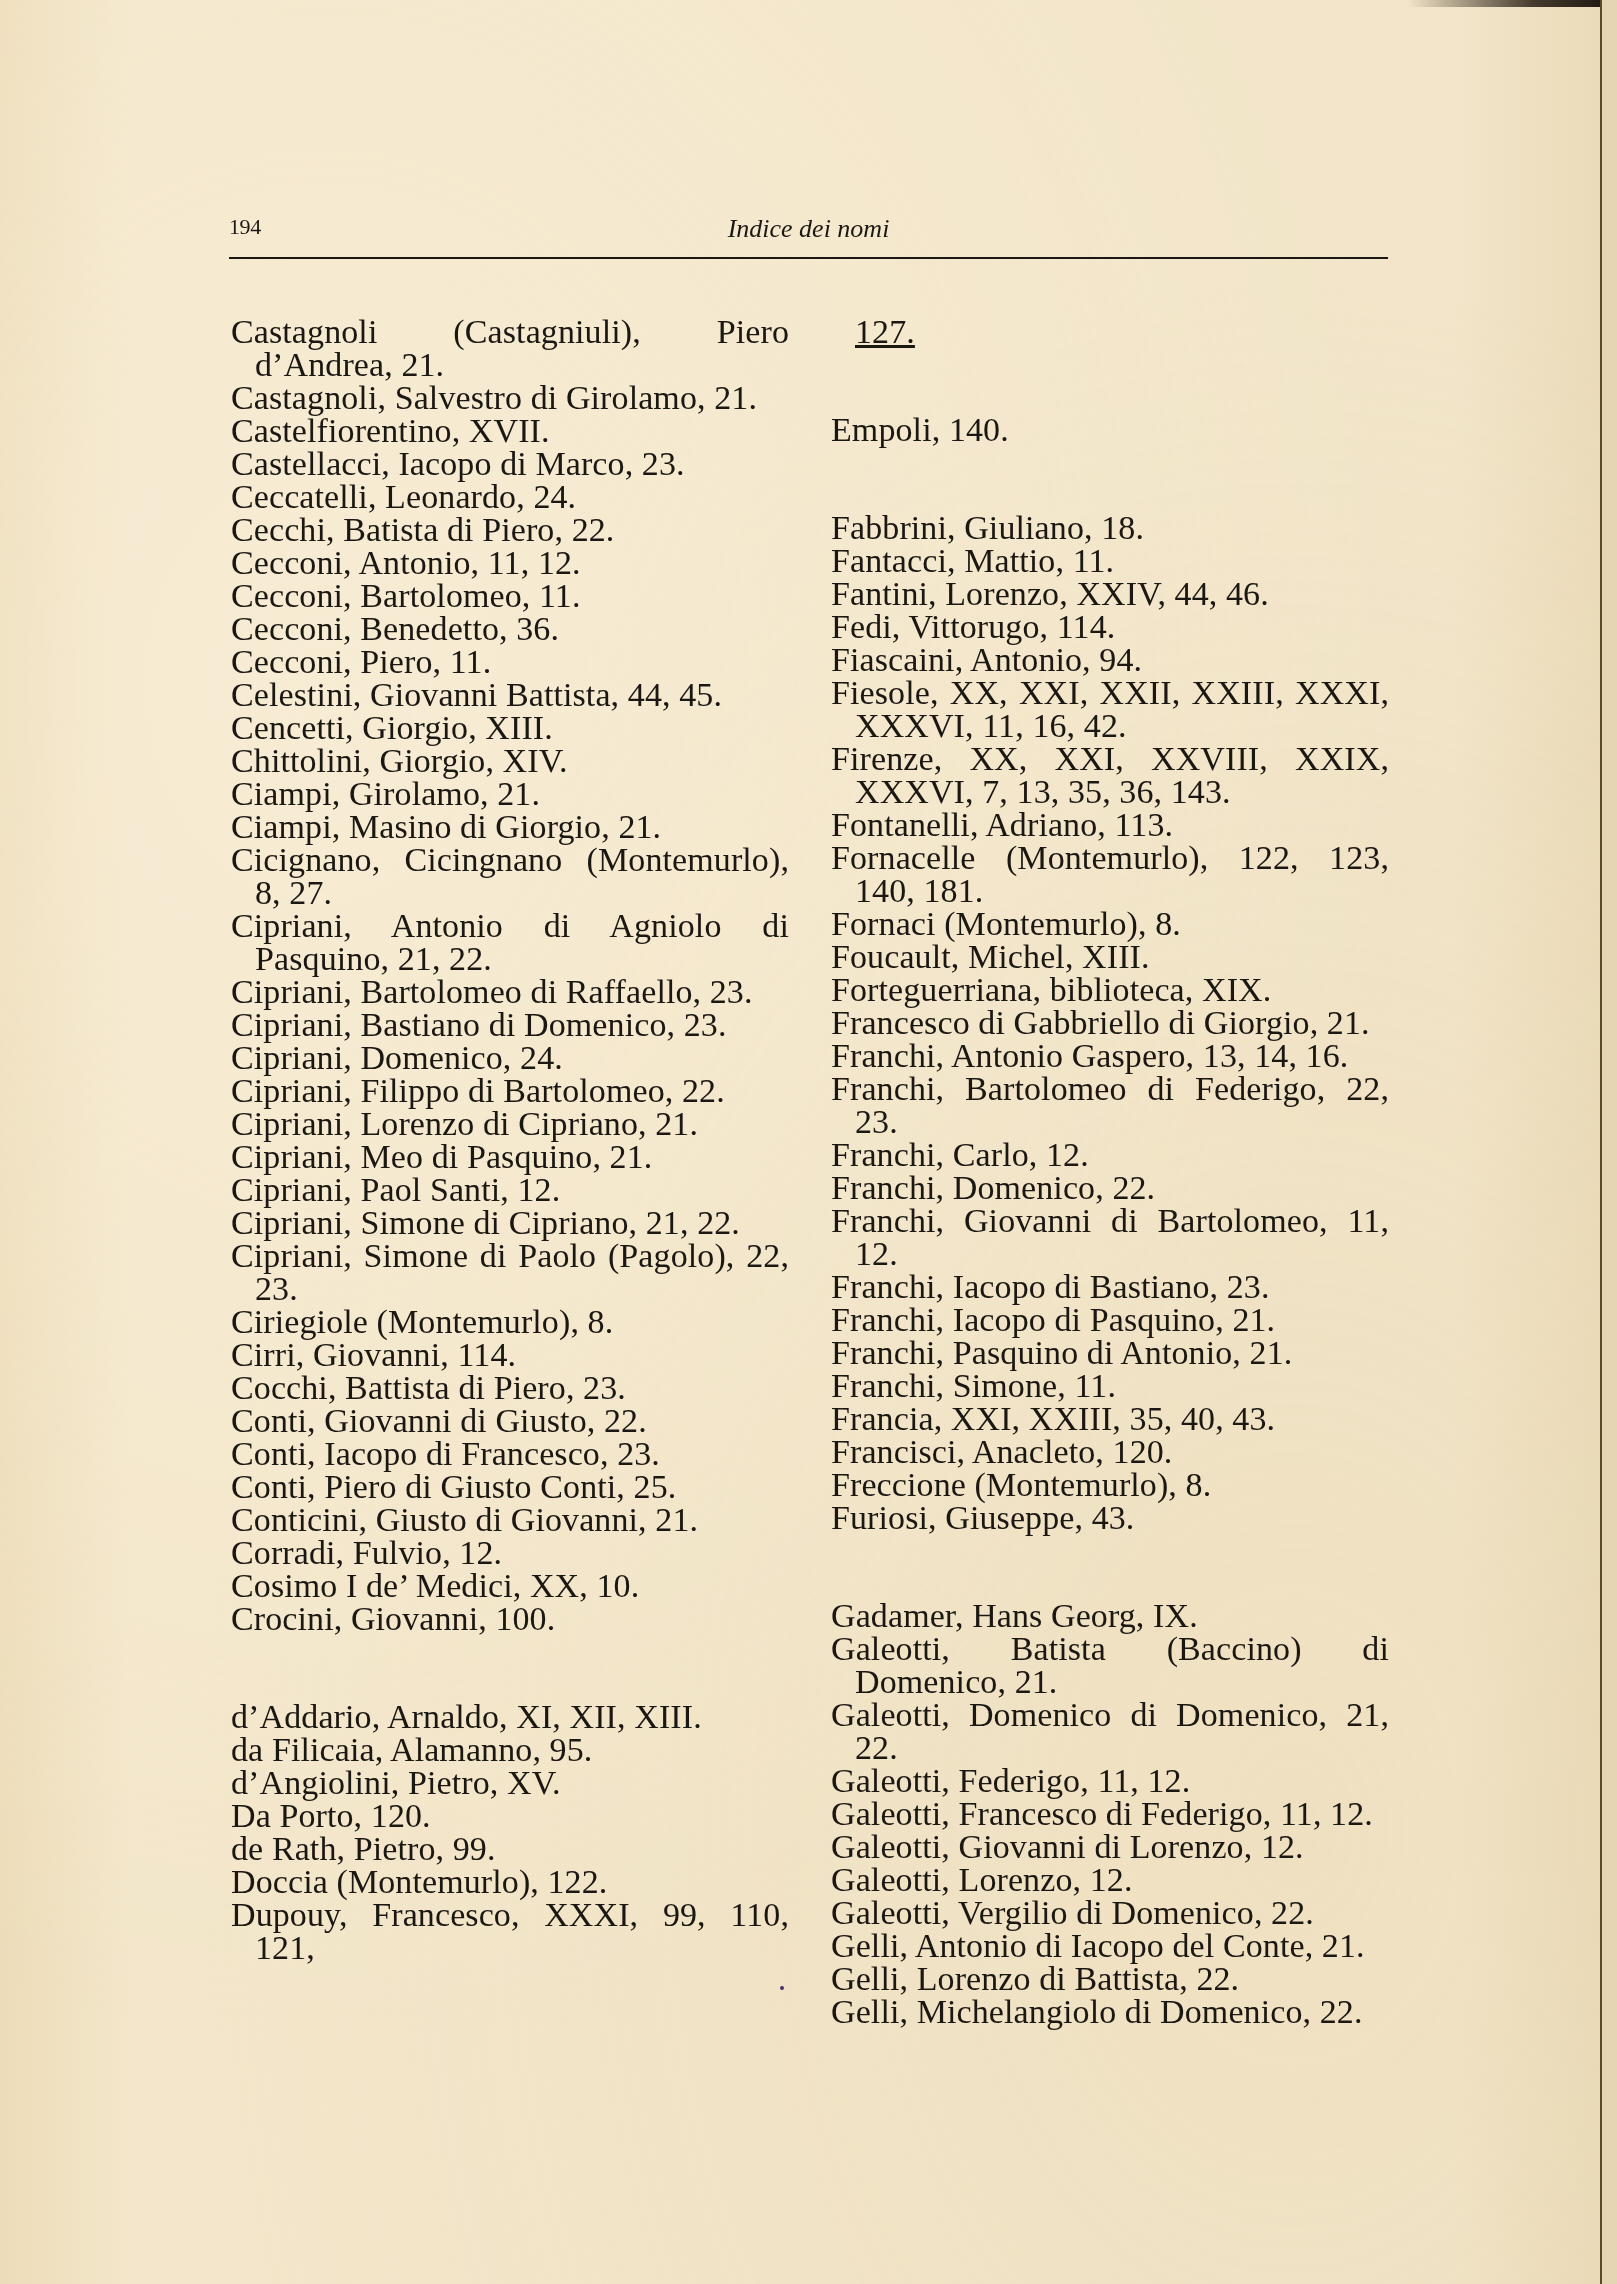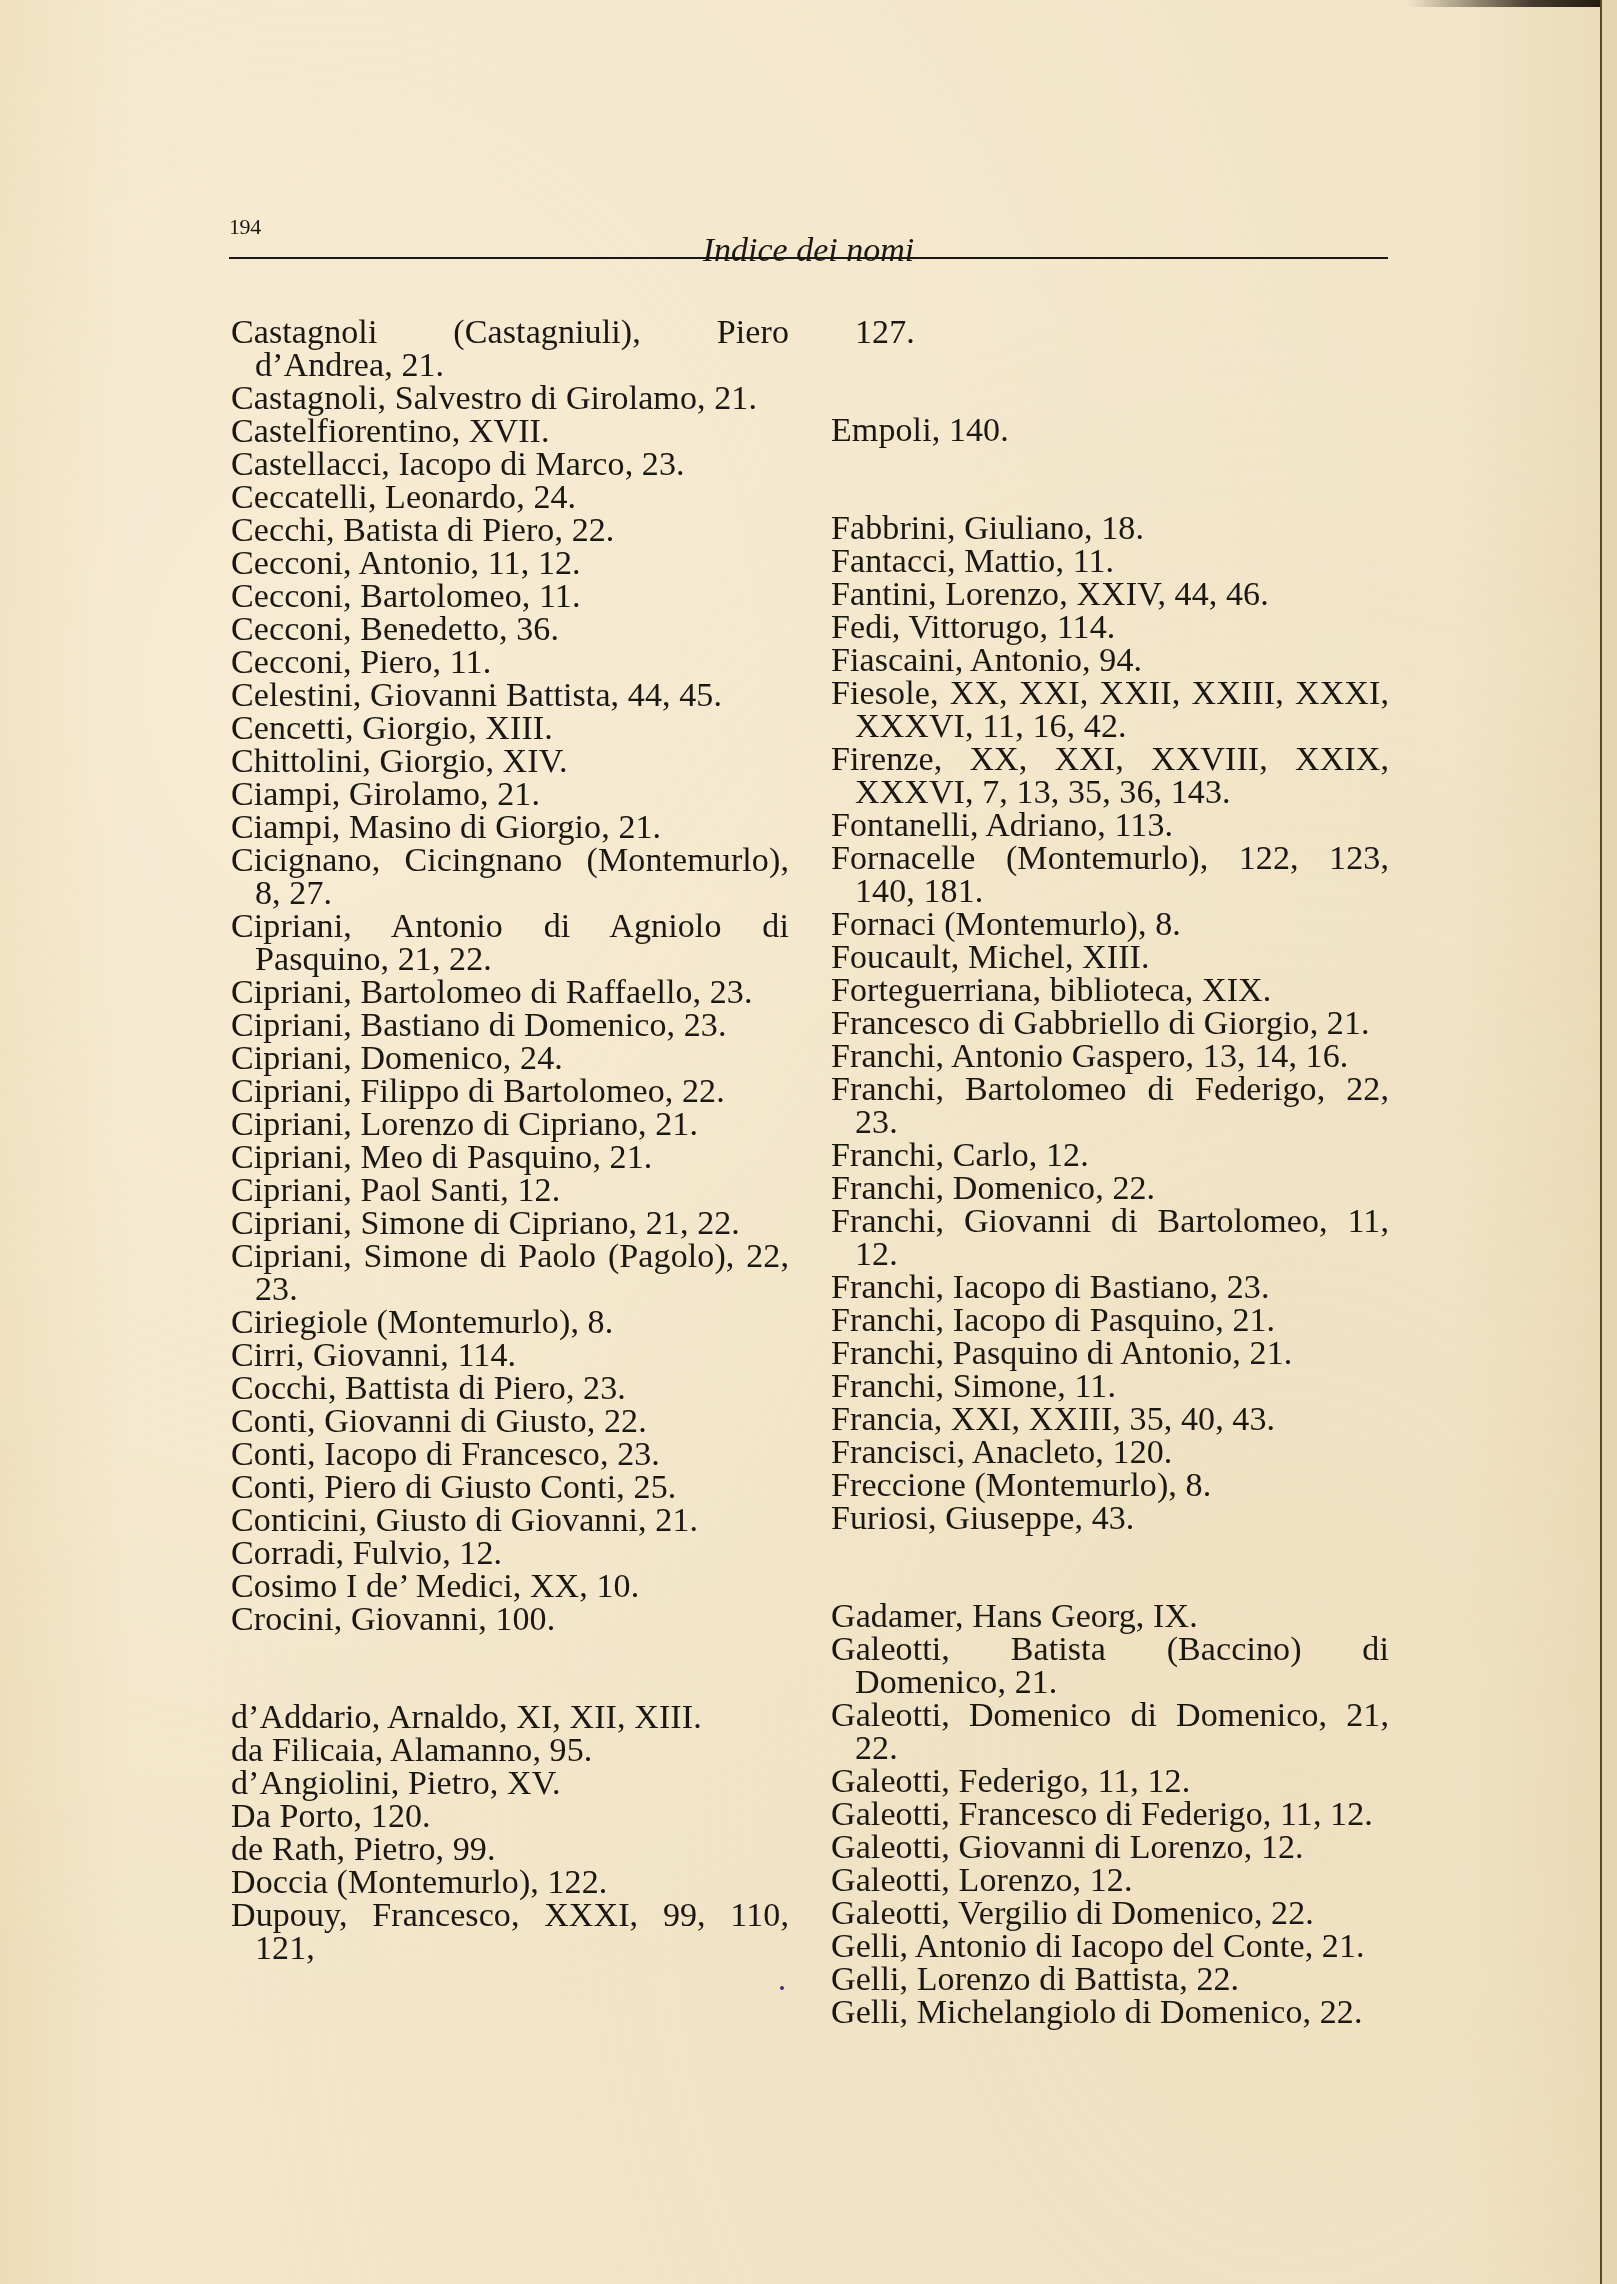--- a/index.html
+++ b/index.html
@@ -51,22 +51,21 @@
       font-size: 22px;
       letter-spacing: -0.4px;
     }
     .head-title {
       position: absolute;
       left: 0;
       right: 0;
       top: 0;
       text-align: center;
       font-style: italic;
-      font-size: 34px;
-      margin-top: 17px;
+      font-size: 26px;
     }
     .head-rule {
       position: absolute;
       left: 229px;
       top: 257px;
       width: 1159px;
       height: 1.6px;
       background: #1b1712;
     }
     .column {
@@ -82,20 +81,21 @@
       padding-left: 24px;
       text-indent: -24px;
       text-align: justify;
       text-align-last: left;
       margin: 0;
       letter-spacing: 0.1px;
     }
     .entry.cont {
       padding-left: 24px;
       text-indent: 0;
+      text-decoration: underline;
     }
     .letter-gap {
       height: 65px;
     }
     .speck {
       position: absolute;
       width: 4px;
       height: 4px;
       border-radius: 50%;
       background: #4a2e6a;

